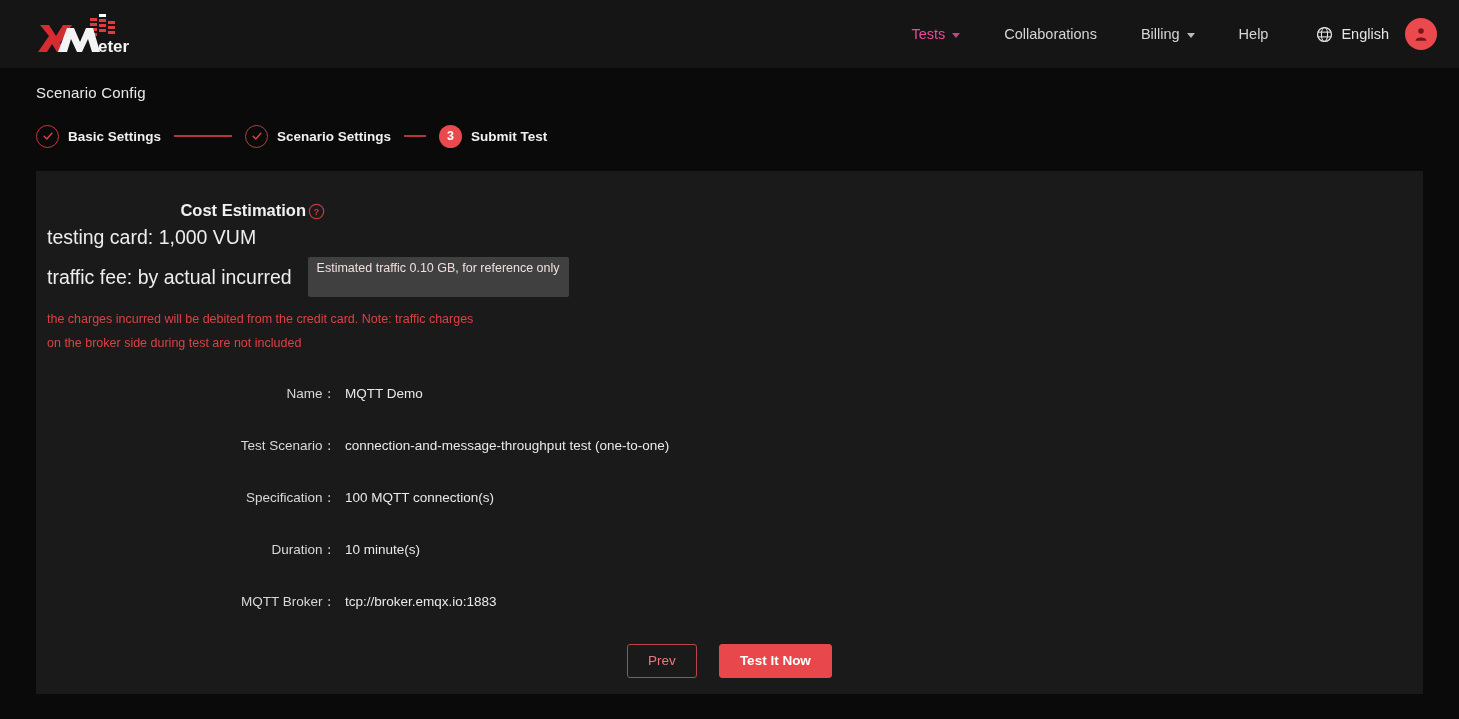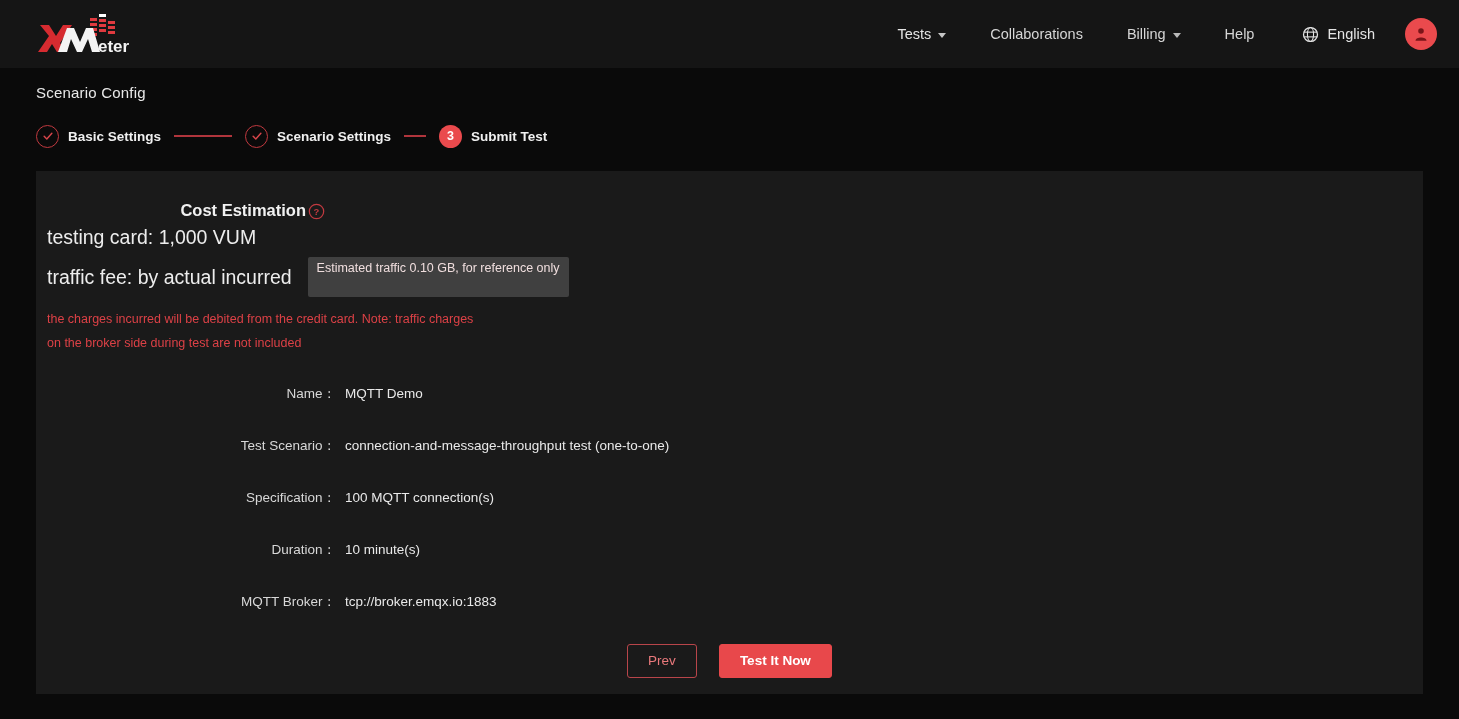--- a/index.html
+++ b/index.html
@@ -49,37 +49,37 @@
   .nav-item {
     display: flex;
     align-items: center;
     gap: 7px;
     font-size: 14.5px;
     color: #d6d6d6;
     padding: 8px 22px;
     cursor: pointer;
     white-space: nowrap;
   }
-  .nav-item.active { color: #e5e5e5; }
+  .nav-item.active { color: #ec4899; }
 
   .caret {
     width: 0; height: 0;
     border-left: 4px solid transparent;
     border-right: 4px solid transparent;
     border-top: 5px solid currentColor;
     opacity: .85;
     position: relative;
     top: 1px;
   }
 
   .nav-right {
     display: flex;
     align-items: center;
     margin-left: 26px;
-    gap: 30px;
+    gap: 16px;
   }
   .lang {
     display: flex;
     align-items: center;
     gap: 8px;
     font-size: 14.5px;
     color: #e4e4e4;
     cursor: pointer;
     white-space: nowrap;
   }

